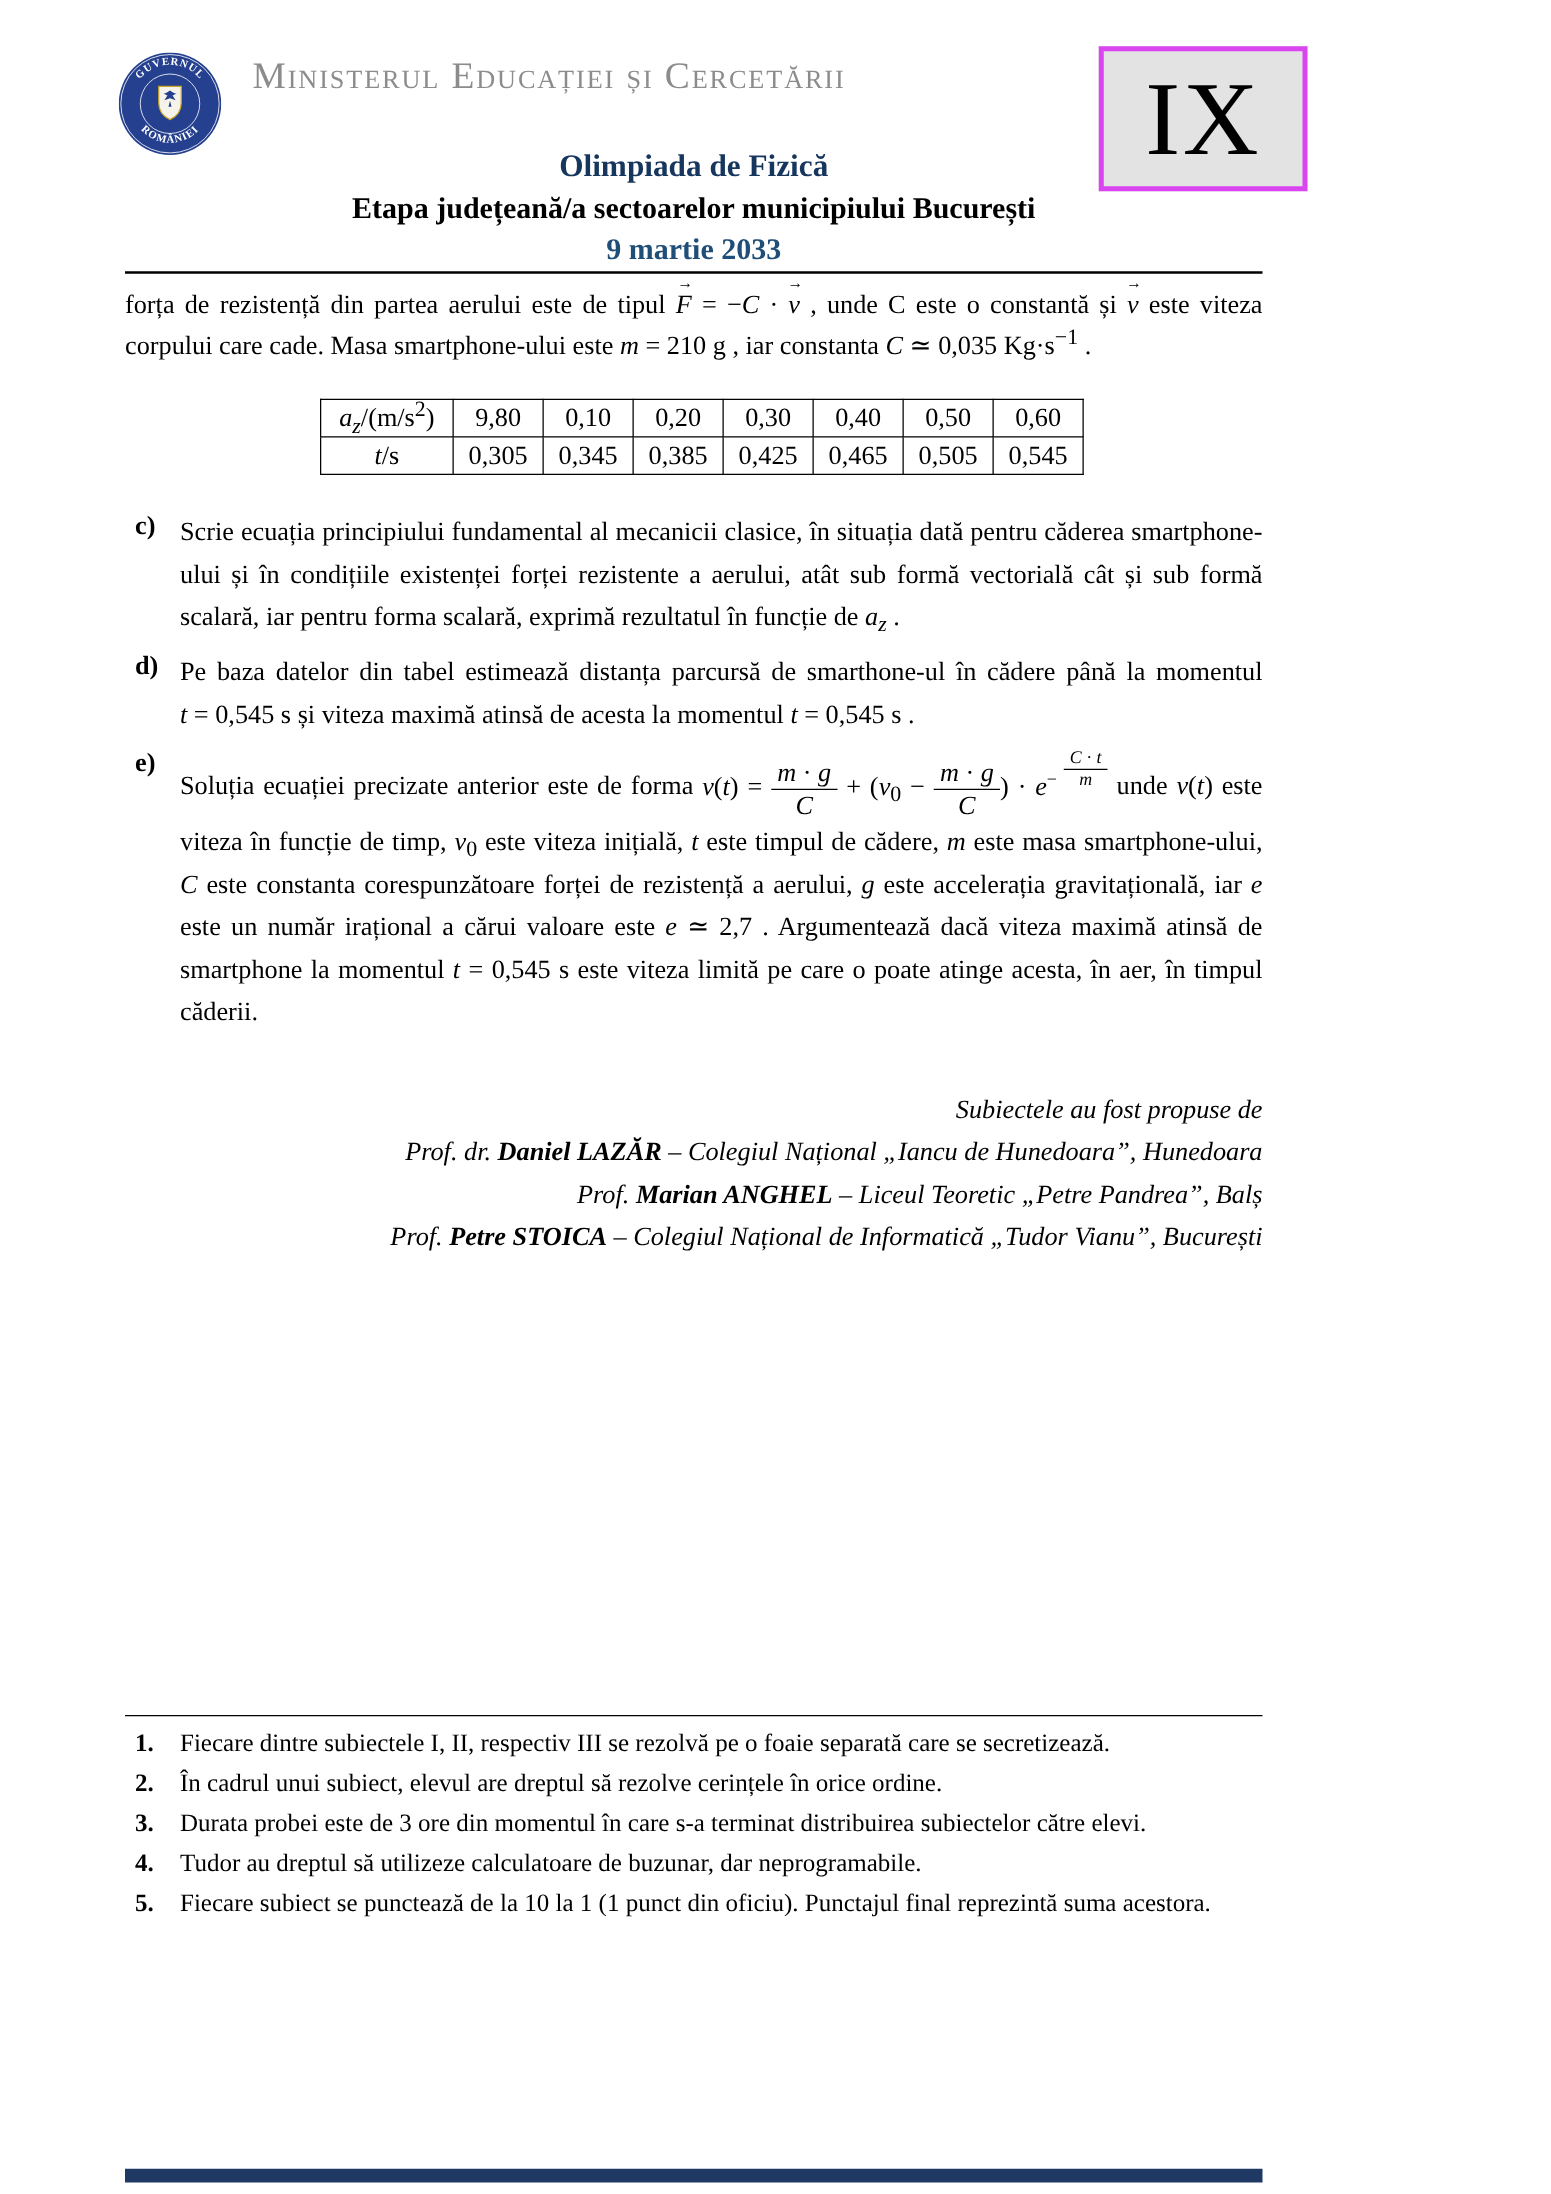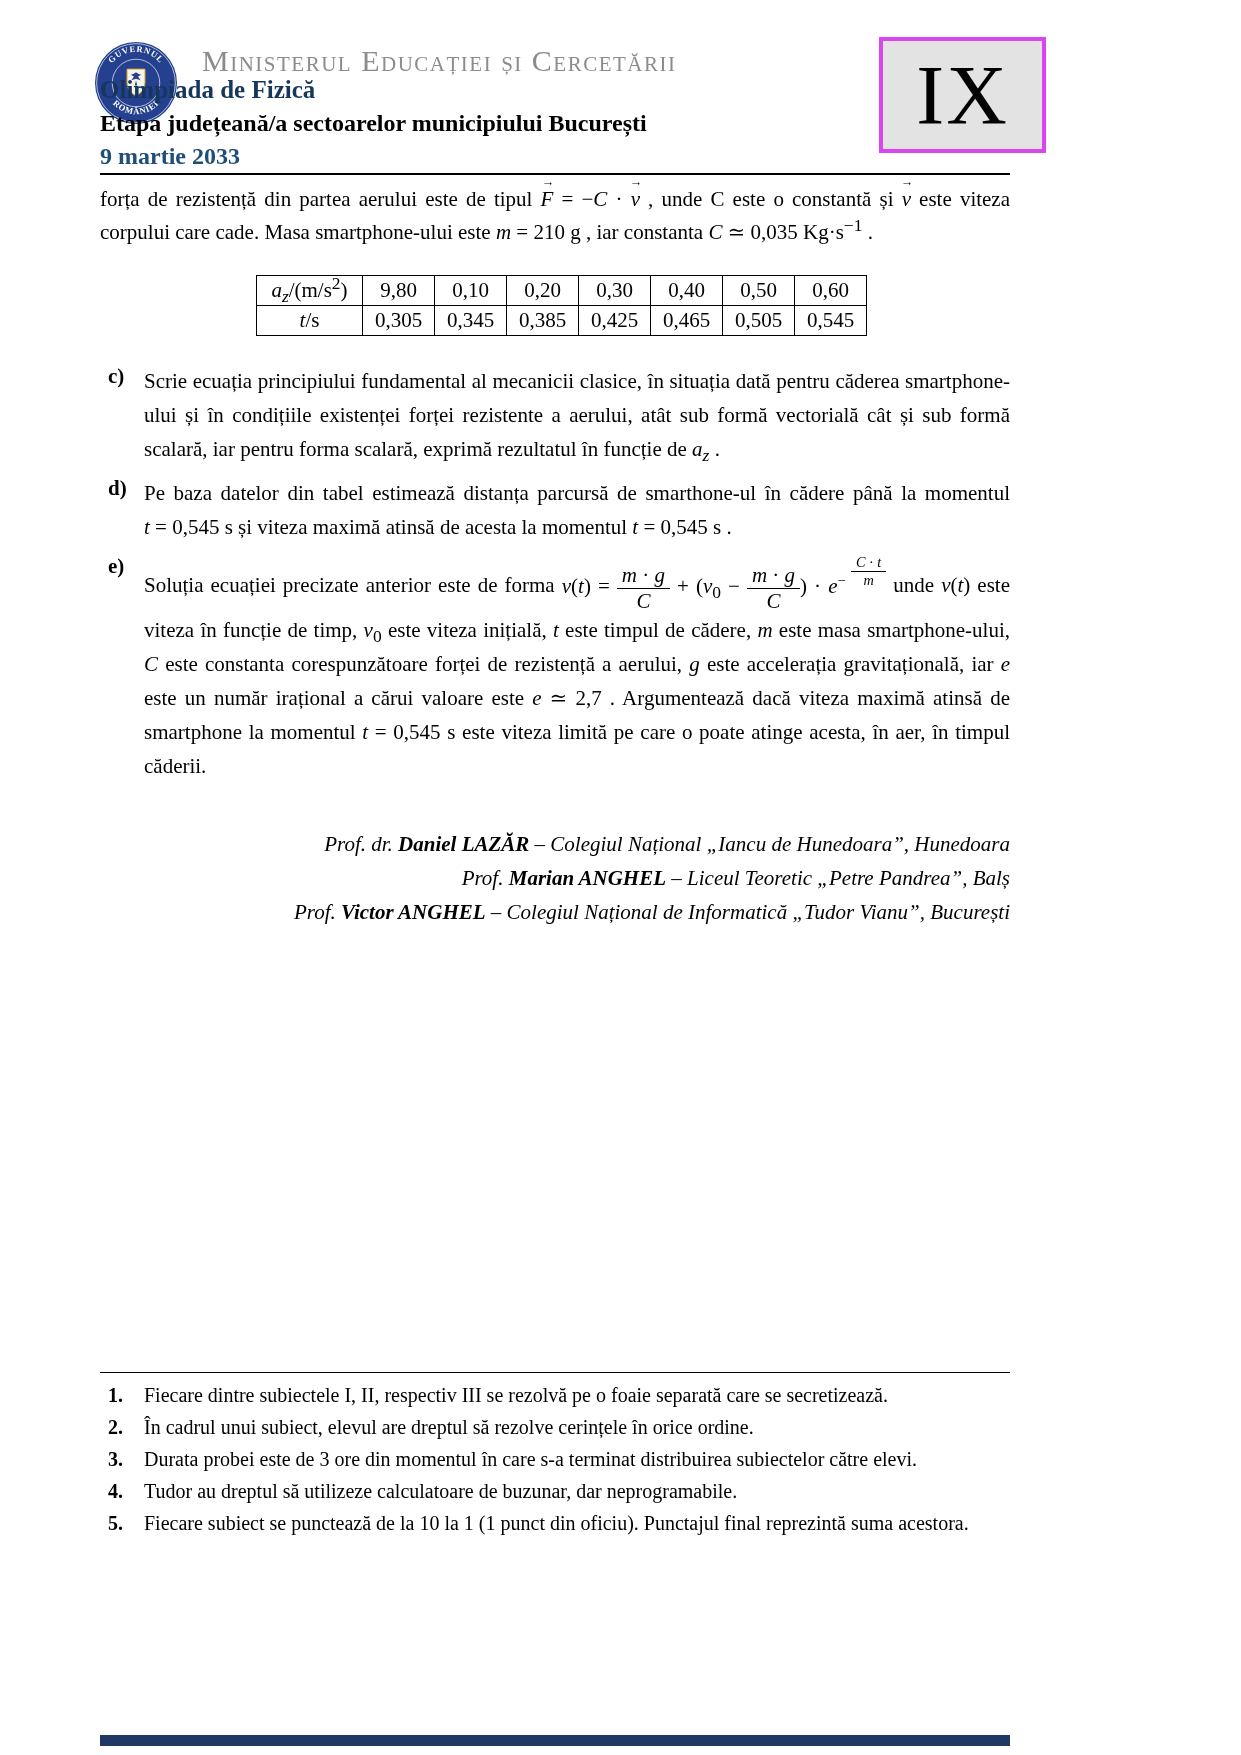--- a/index.html
+++ b/index.html
@@ -18,21 +18,21 @@
     position:absolute; left:202px; top:44px;
     font-variant:small-caps; letter-spacing:1.5px;
     color:var(--ministry-gray,#8c8c8c); font-size:30px;
   }
   .grade-box {
     position:absolute; left:879px; top:37px; width:167px; height:116px;
     background:var(--grade-box-bg,#e3e3e3); border:4px solid #d946ef;
     display:flex; align-items:center; justify-content:center;
     font-size:84px; letter-spacing:2px;
   }
-  .titles { padding-top:76px; text-align:left; }
+  .titles { padding-top:120px; text-align:center; }
   .title    { font-size:25px; font-weight:bold; color:var(--title-navy,#17365d); }
   .subtitle { font-size:24px; font-weight:bold; color:#000; margin-top:6px; }
   .date     { font-size:24px; font-weight:bold; color:var(--date-blue,#1f4e79); margin-top:6px; }
   .page-indicator { text-align:right; font-weight:bold; color:var(--date-blue,#1f4e79); font-size:22px; margin-top:10px; }
   .header-rule { border-top:2px solid #000; margin-top:3px; }
 
   
   .intro { margin-top:8px; text-align:justify; line-height:1.58; }
   .math { white-space:nowrap; }
   sub, sup { line-height:0; }
@@ -142,23 +142,24 @@
         <div class="item-label">d)</div>
         <div class="item-text">Pe baza datelor din tabel estimează distanța parcursă de smarthone-ul în cădere până la momentul <span class="math"><i>t</i> = 0,545 s</span> și viteza maximă atinsă de acesta la momentul <span class="math"><i>t</i> = 0,545 s</span> .</div>
       </div>
       <div class="item">
         <div class="item-label">e)</div>
         <div class="item-text">Soluția ecuației precizate anterior este de forma <span class="math"><i>v</i>(<i>t</i>) = <span class="frac"><span><i>m</i> · <i>g</i></span><span><i>C</i></span></span> + (<i>v</i><sub>0</sub> − <span class="frac"><span><i>m</i> · <i>g</i></span><span><i>C</i></span></span>) · <i>e</i><sup class="exp">− <span class="frac"><span><i>C</i> · <i>t</i></span><span><i>m</i></span></span></sup></span> unde <span class="math"><i>v</i>(<i>t</i>)</span> este viteza în funcție de timp, <span class="math"><i>v</i><sub>0</sub></span> este viteza inițială, <span class="math"><i>t</i></span> este timpul de cădere, <span class="math"><i>m</i></span> este masa smartphone-ului, <span class="math"><i>C</i></span> este constanta corespunzătoare forței de rezistență a aerului, <span class="math"><i>g</i></span> este accelerația gravitațională, iar <span class="math"><i>e</i></span> este un număr irațional a cărui valoare este <span class="math"><i>e</i> ≃ 2,7</span> . Argumentează dacă viteza maximă atinsă de smartphone la momentul <span class="math"><i>t</i> = 0,545 s</span> este viteza limită pe care o poate atinge acesta, în aer, în timpul căderii.</div>
       </div>
     </div>
 
     <div class="credits">
+      <div>Subiectele au fost propuse de</div>
       <div>Prof. dr. <b>Daniel LAZĂR</b> – Colegiul Național „Iancu de Hunedoara”, Hunedoara</div>
       <div>Prof. <b>Marian ANGHEL</b> – Liceul Teoretic „Petre Pandrea”, Balș</div>
-      <div>Prof. <b>Victor ANGHEL</b> – Colegiul Național de Informatică „Tudor Vianu”, București</div>
+      <div>Prof. <b>Petre STOICA</b> – Colegiul Național de Informatică „Tudor Vianu”, București</div>
     </div>
 
   </div>
 
   <div class="footer-rules">
     <div class="footer-rule-line"></div>
     <div class="rule">
       <span class="rule-num">1.</span>
       <span class="rule-text">Fiecare dintre subiectele I, II, respectiv III se rezolvă pe o foaie separată care se secretizează.</span>
     </div>

